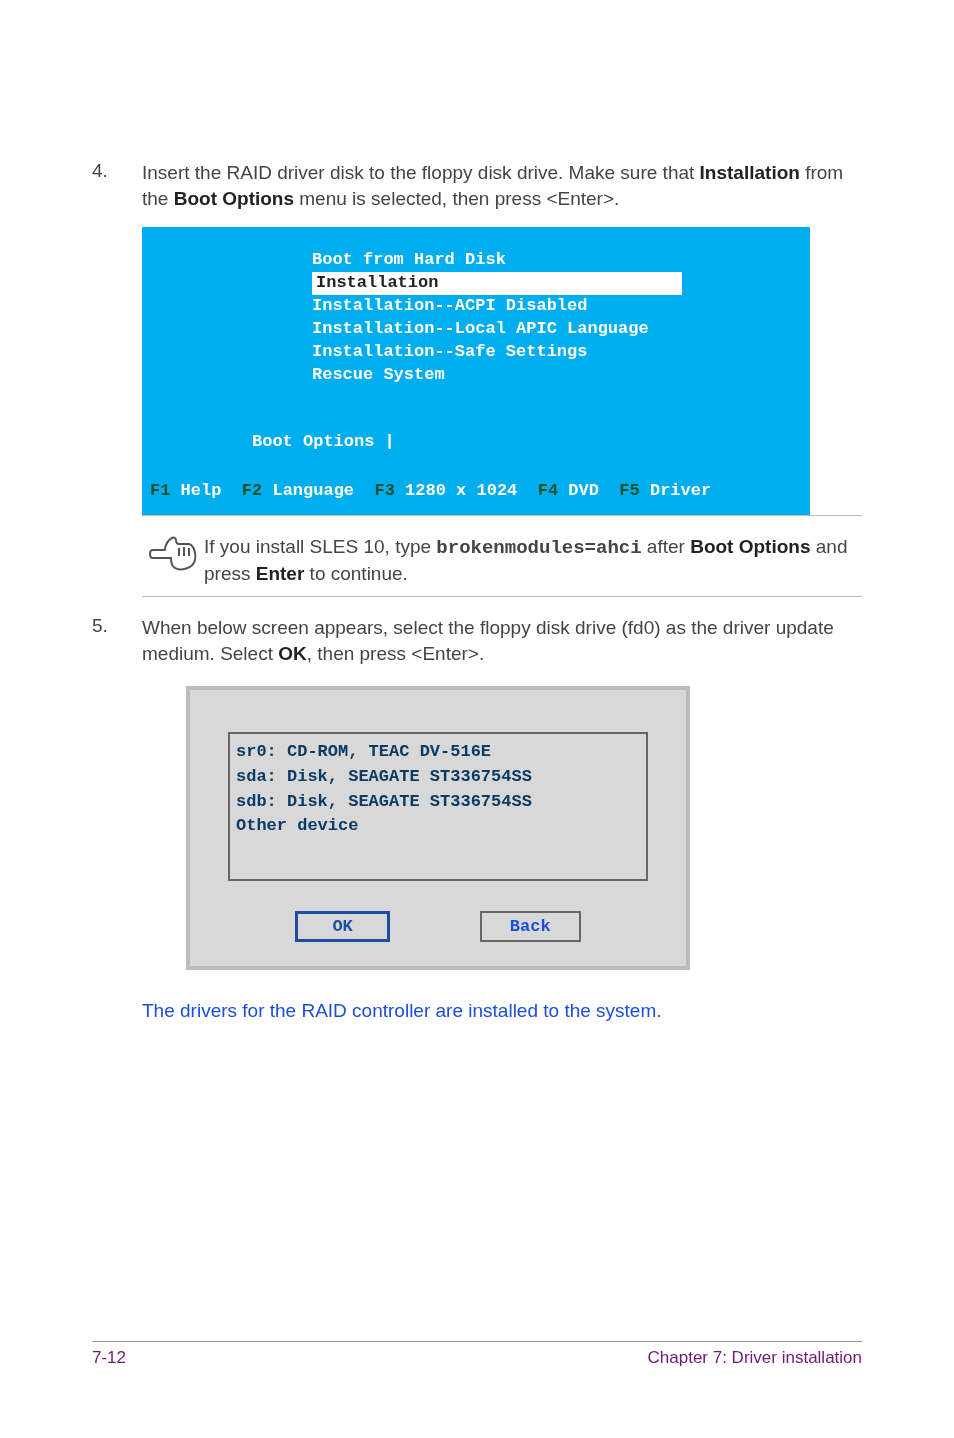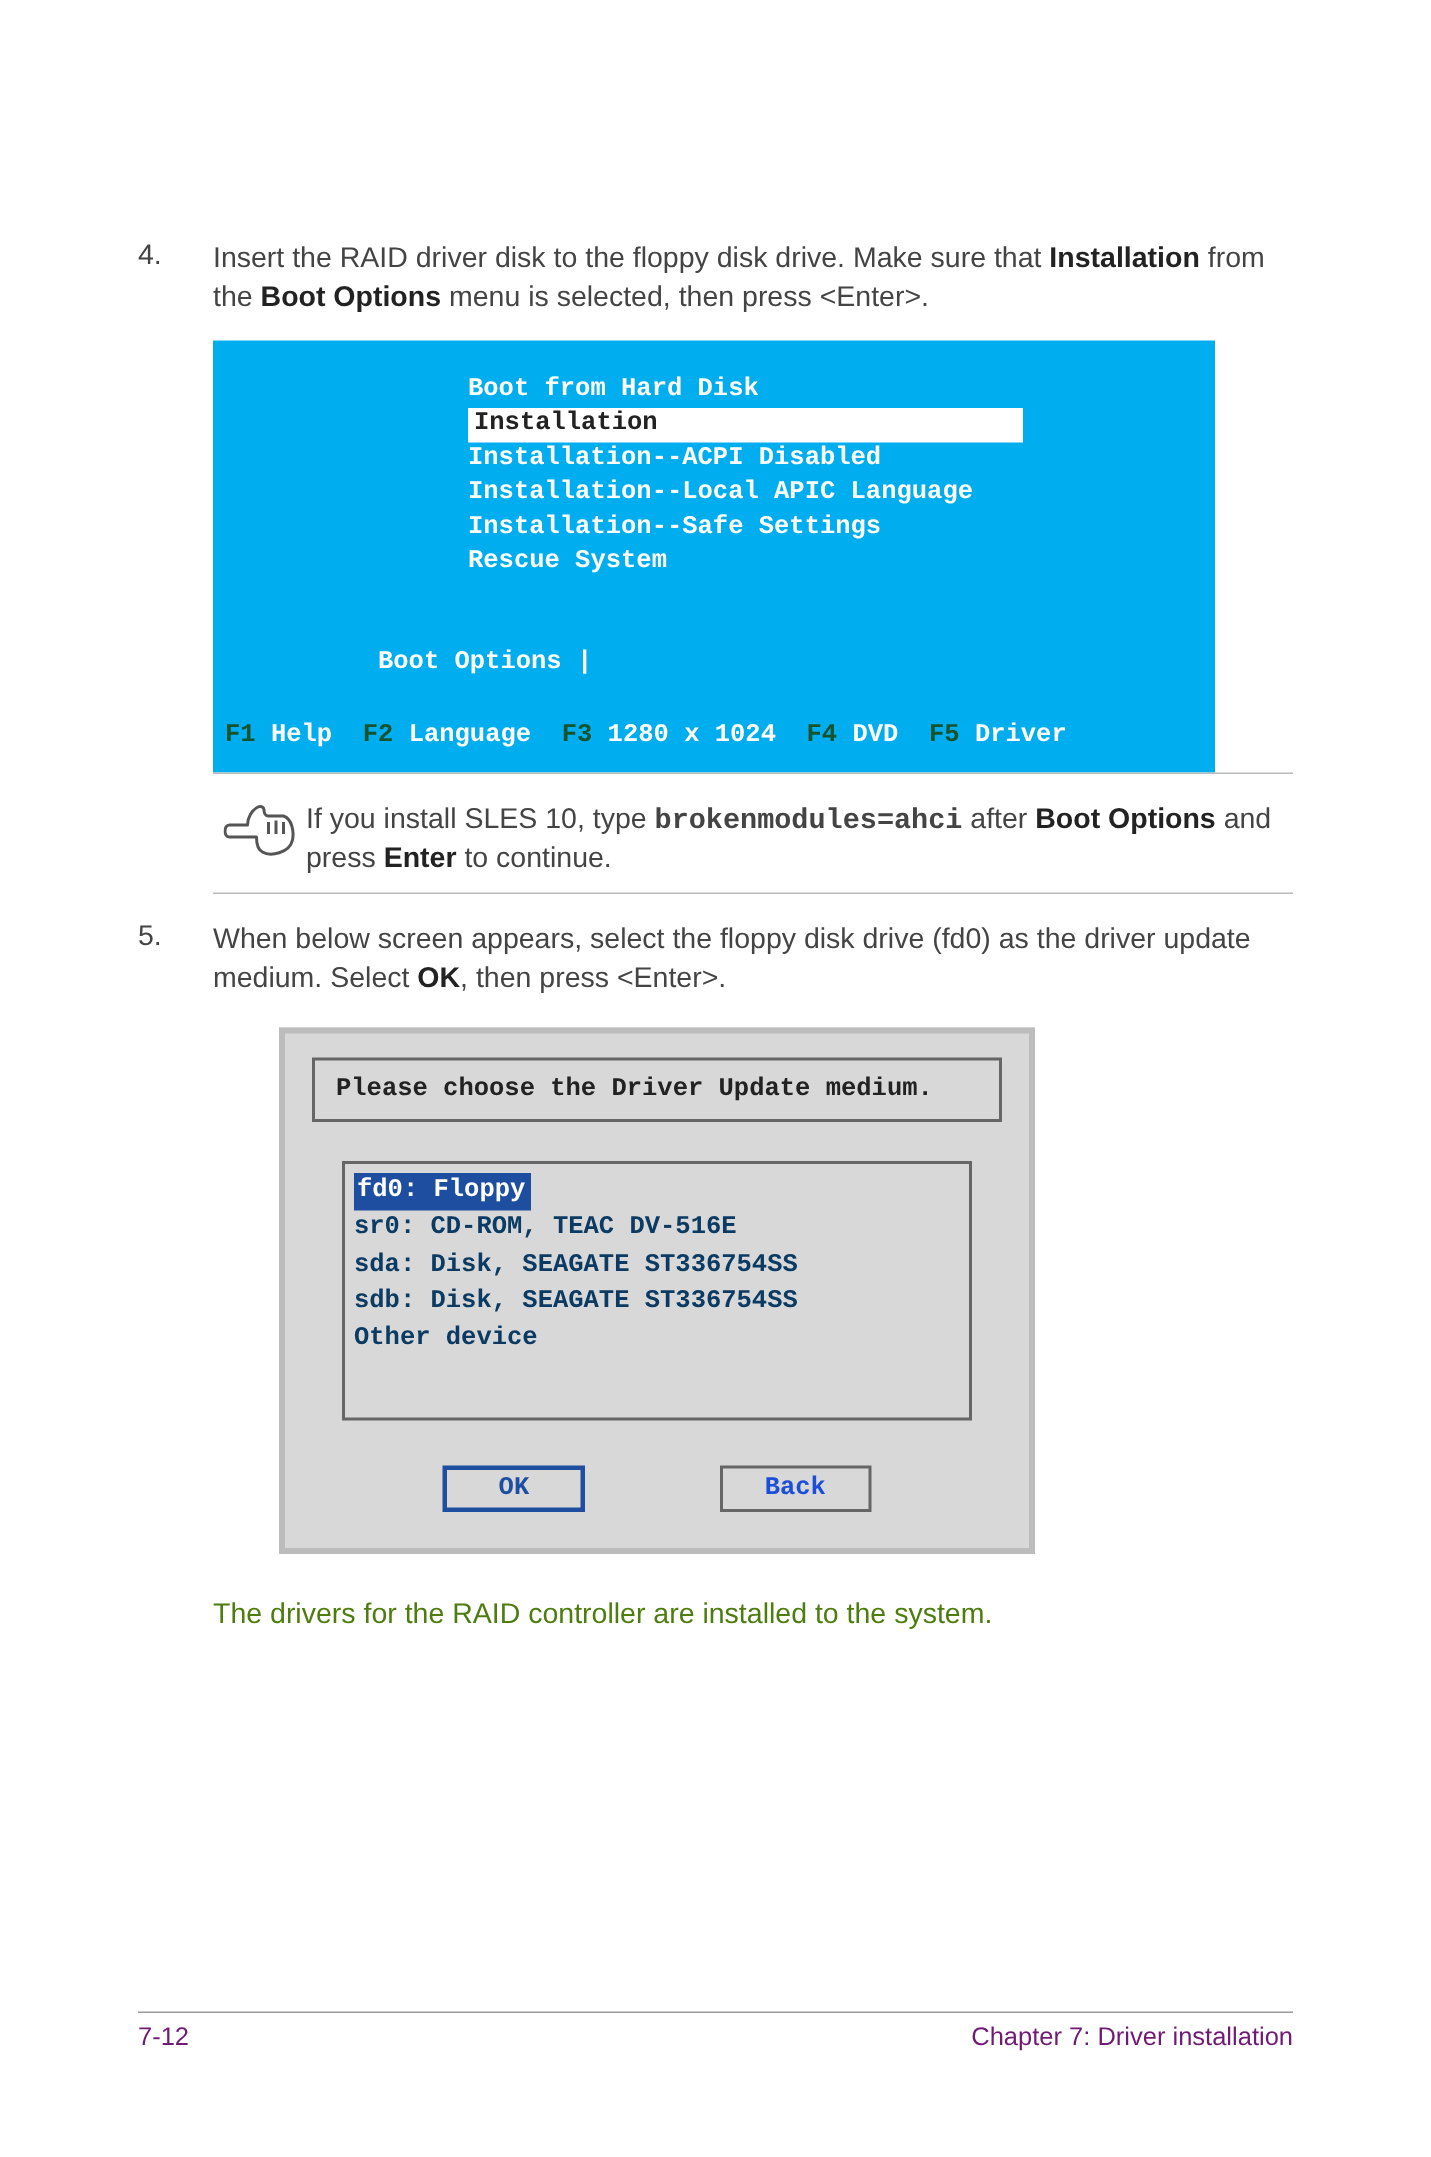--- a/index.html
+++ b/index.html
@@ -77,21 +77,21 @@
     border: 2px solid #666;
     padding: 4px 28px;
     font-size: 17px;
     color: #1d4ed8;
     font-family: "Courier New", monospace;
     font-weight: bold;
     background: #d8d8d8;
   }
   .dlg-btn.primary { border: 3px solid #1e4ea0; color: #1e4ea0; padding: 3px 34px; }
 
-  .closing { margin: 30px 0 0 50px; font-size: 19px; color: #4d7c0f; }
+  .closing { margin: 30px 0 0 50px; font-size: 19px; color: #1d4ed8; }
 
   
   .footer {
     position: absolute;
     left: 92px; right: 92px; bottom: 70px;
     border-top: 1px solid #999;
     padding-top: 6px;
     display: flex;
     justify-content: space-between;
     font-size: 17px;
@@ -142,23 +142,21 @@
 
 <div class="step" style="margin-top:18px">
   <div class="num">5.</div>
   <div class="body">
     <span>When below screen appears, select the floppy disk drive (fd0) as the driver update medium. Select </span><b>OK</b><span>, then press &lt;Enter&gt;.</span>
   </div>
 </div>
 
 <div class="dlg-wrap">
   <div class="dlg">
-    <div class="dlg-title-box">Please choose the Driver Update medium.</div>
     <div class="dlg-list">
-      <div><span class="sel">fd0: Floppy</span></div>
       <div>sr0: CD-ROM, TEAC DV-516E</div>
       <div>sda: Disk, SEAGATE ST336754SS</div>
       <div>sdb: Disk, SEAGATE ST336754SS</div>
       <div>Other device</div>
     </div>
     <div class="dlg-btns">
       <div class="dlg-btn primary">OK</div>
       <div class="dlg-btn">Back</div>
     </div>
   </div>

